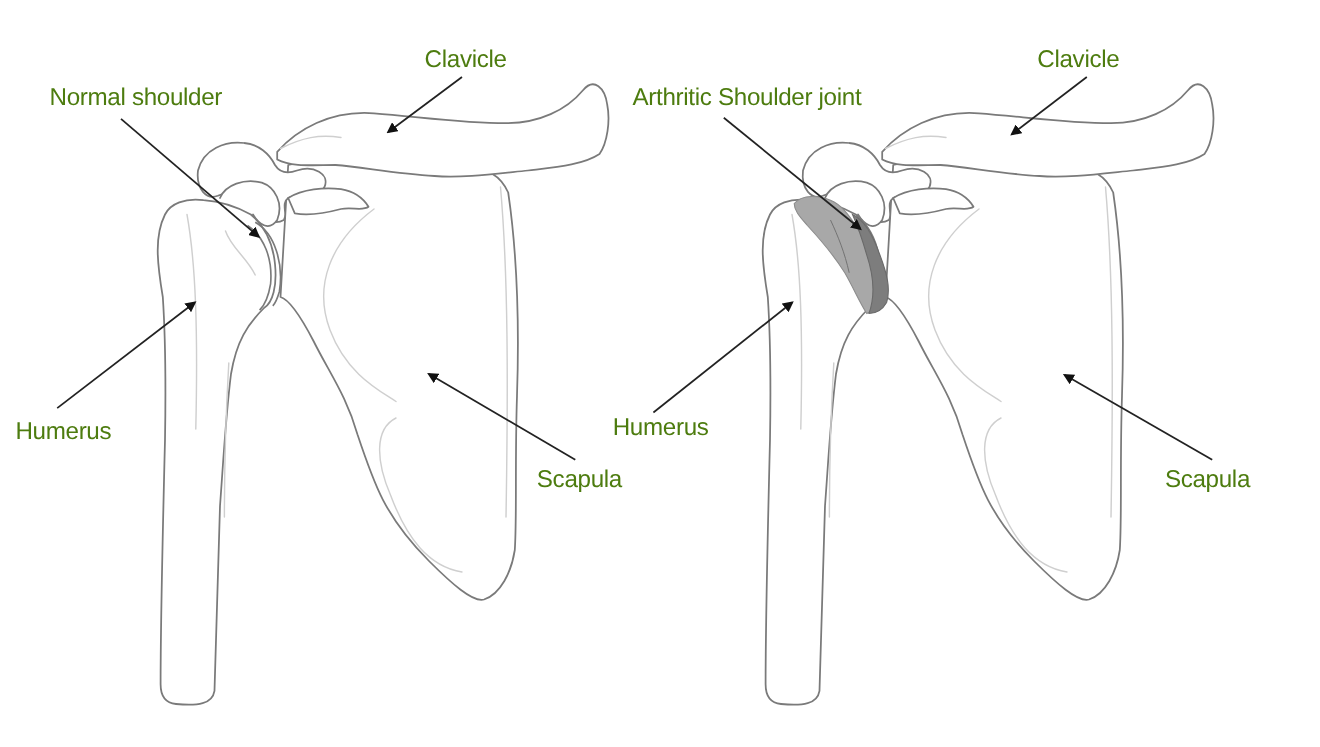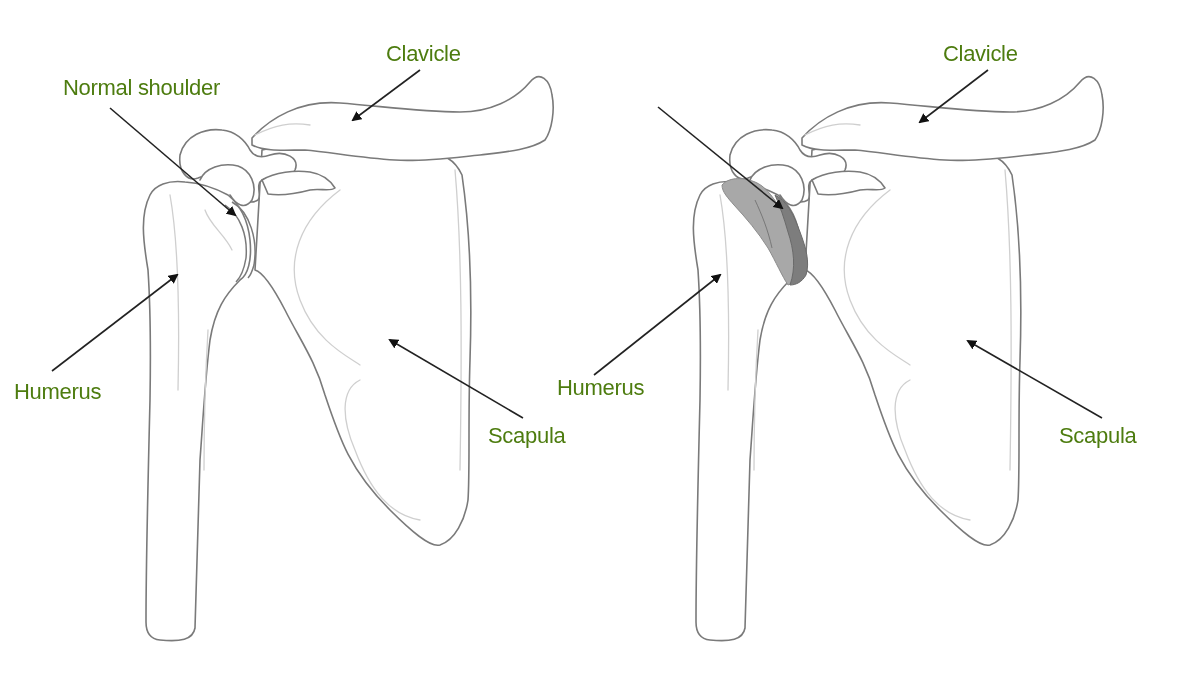--- a/index.html
+++ b/index.html
@@ -61,21 +61,22 @@
 
       <line class="arrow-line" x1="438" y1="70" x2="370" y2="122" marker-end="url(#ah)"></line>
       <line class="arrow-line" x1="108" y1="107" x2="232" y2="208" marker-end="url(#ah)"></line>
       <line class="arrow-line" x1="44" y1="375" x2="170" y2="275" marker-end="url(#ah)"></line>
       <line class="arrow-line" x1="552" y1="418" x2="418" y2="341" marker-end="url(#ah)"></line>
     </g>
   </svg>
 
   
   <div class="lbl" style="left:386px; top:43px;">Clavicle</div>
-  <div class="lbl" style="left:45px; top:77px;margin-left:18px;">Normal shoulder</div>
+  <div class="lbl" style="left:45px; top:77px;">Normal shoulder</div>
   <div class="lbl" style="left:14px; top:381px;">Humerus</div>
   <div class="lbl" style="left:488px; top:425px;">Scapula</div>
 
   
   <div class="lbl" style="left:943px; top:43px;">Clavicle</div>
+  <div class="lbl" style="left:575px; top:77px;">Arthritic Shoulder joint</div>
   <div class="lbl" style="left:557px; top:377px;">Humerus</div>
   <div class="lbl" style="left:1059px; top:425px;">Scapula</div>
 </div>
 
 </body></html>

